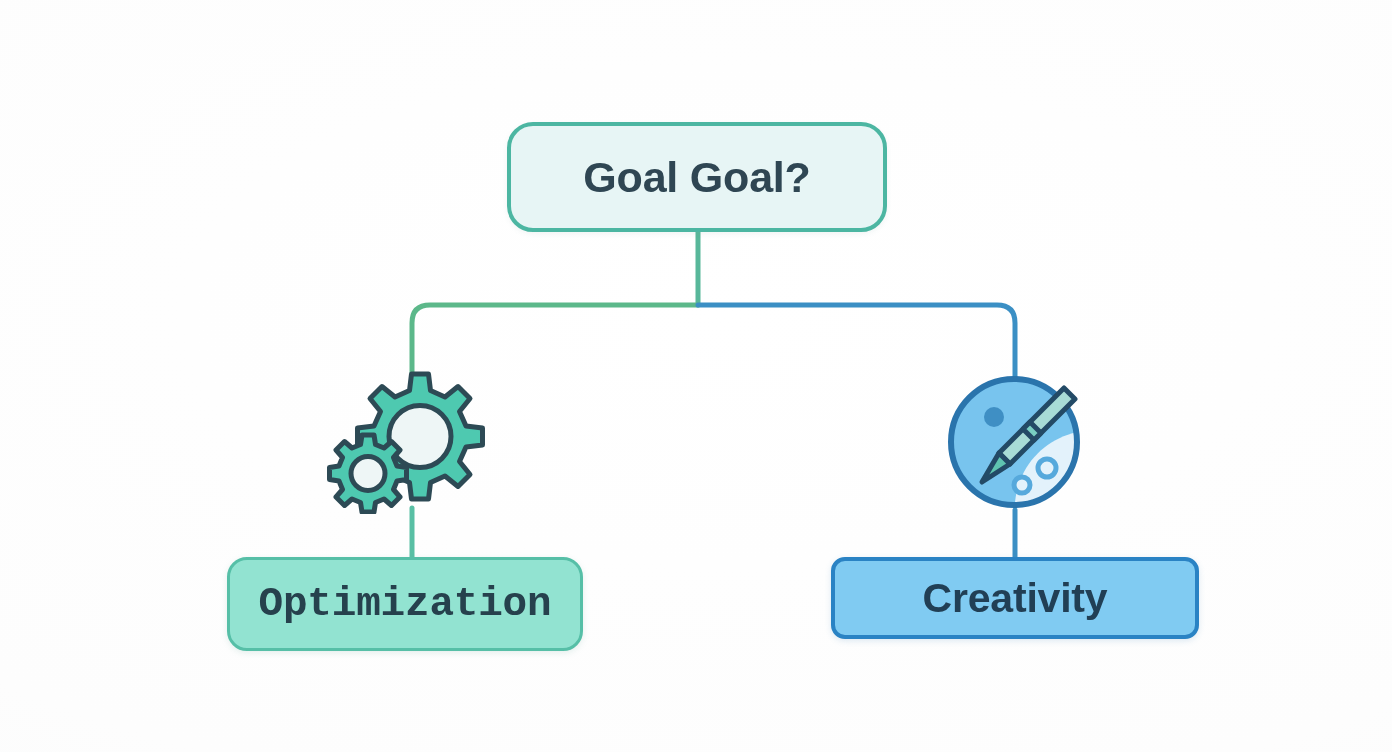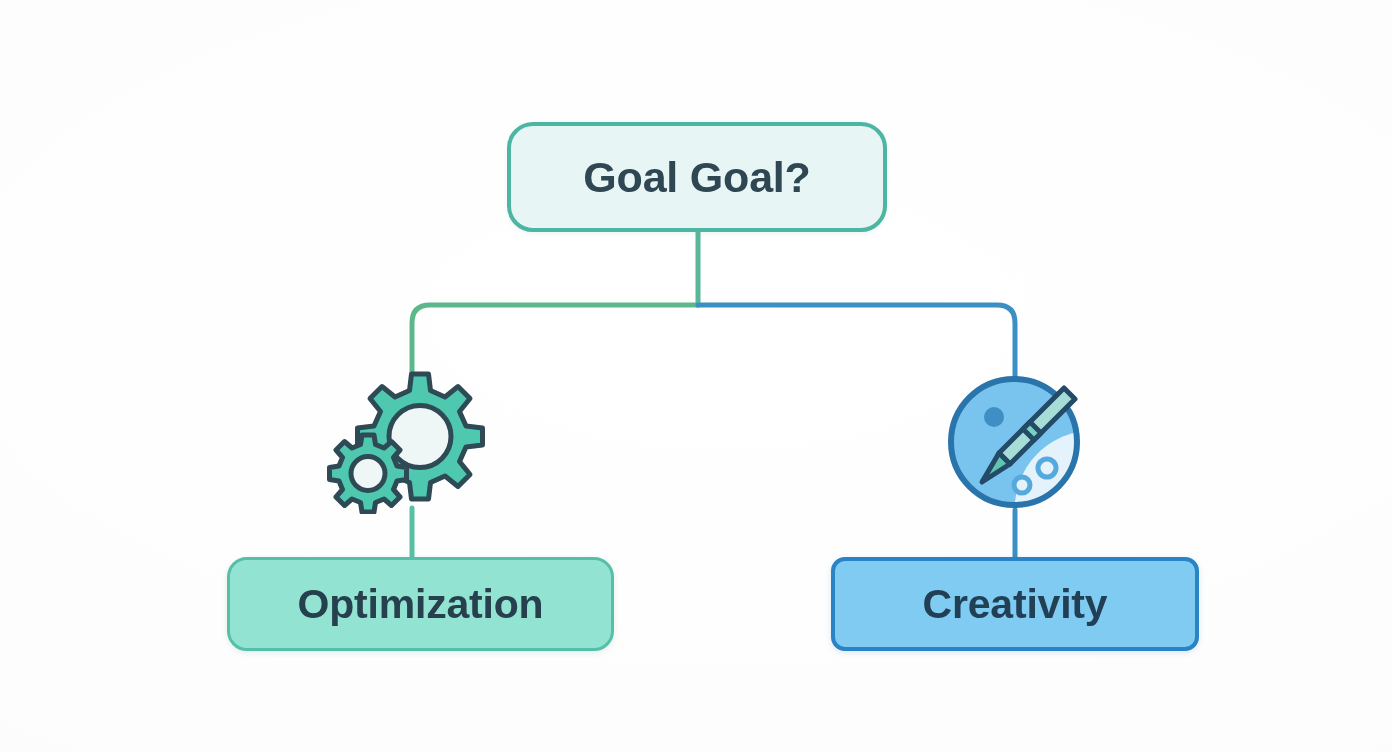--- a/index.html
+++ b/index.html
@@ -62,38 +62,39 @@
     box-shadow: 0 2px 5px rgba(120,160,160,0.10);
   }
   #root-node .node-label {
     font-size: 43px;
     color: #2f4653;
   }
 
   #optimization-node {
     left: 227px;
     top: 557px;
-    width: 387px;
+    width: 356px;
     height: 94px;
     background: #92e3d1;
     border-width: 3px;
     border-color: #56bfa7;
     border-radius: 20px;
     box-shadow: 0 2px 6px rgba(110,170,160,0.18);
+    font-family: Liberation Mono, monospace;
   }
   #optimization-node .node-label {
     font-size: 41px;
     color: #26414d;
   }
 
   #creativity-node {
     left: 831px;
     top: 557px;
     width: 368px;
-    height: 94px;
+    height: 82px;
     background: #80cbf2;
     border-width: 4px;
     border-color: #2a83c4;
     border-radius: 14px;
     box-shadow: 0 2px 6px rgba(90,150,195,0.20);
   }
   #creativity-node .node-label {
     font-size: 41px;
     color: #213f55;
   }

